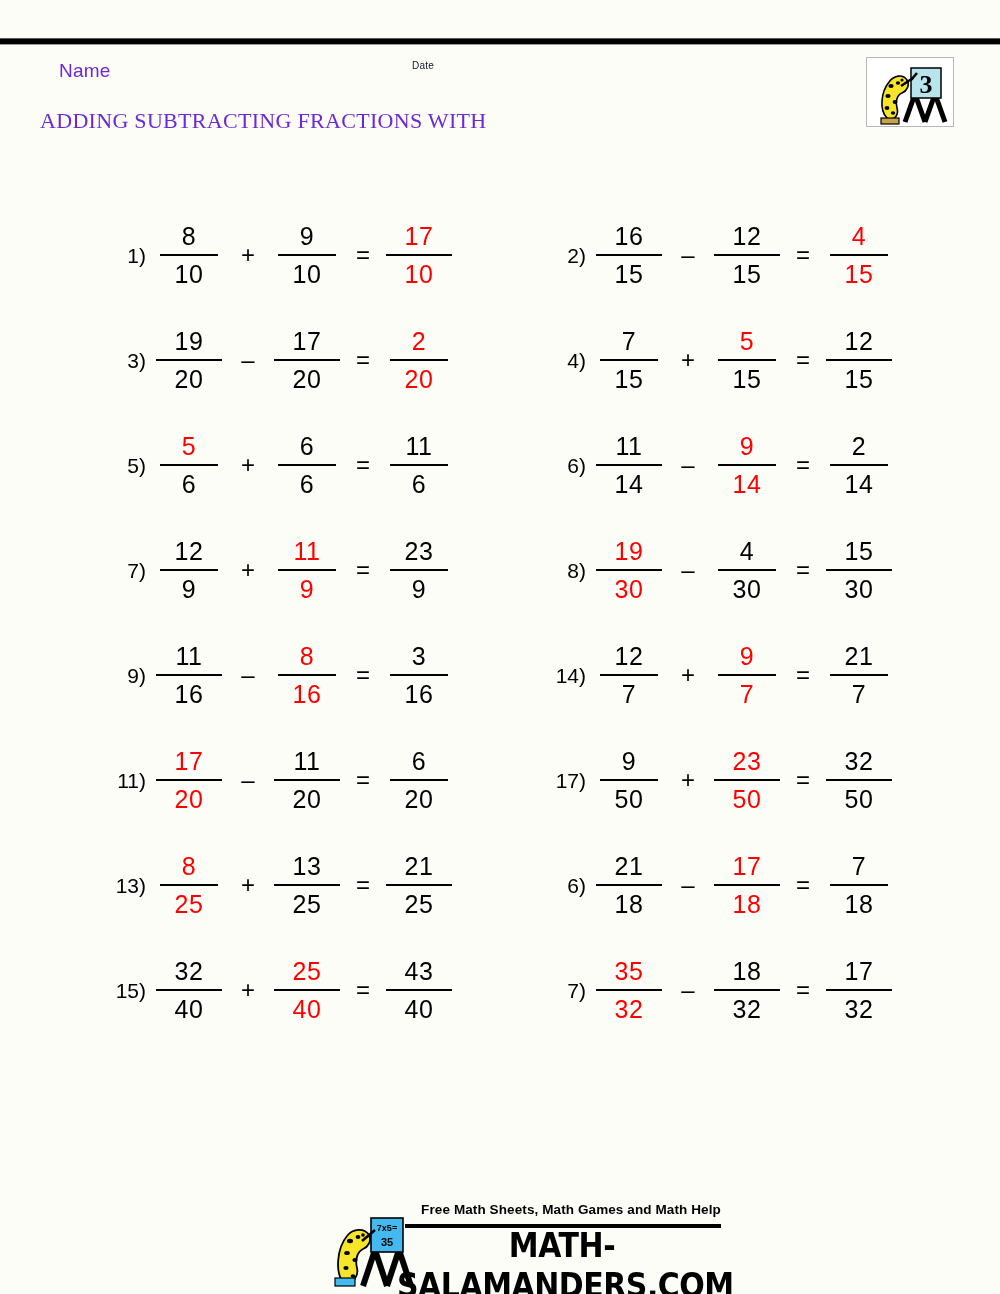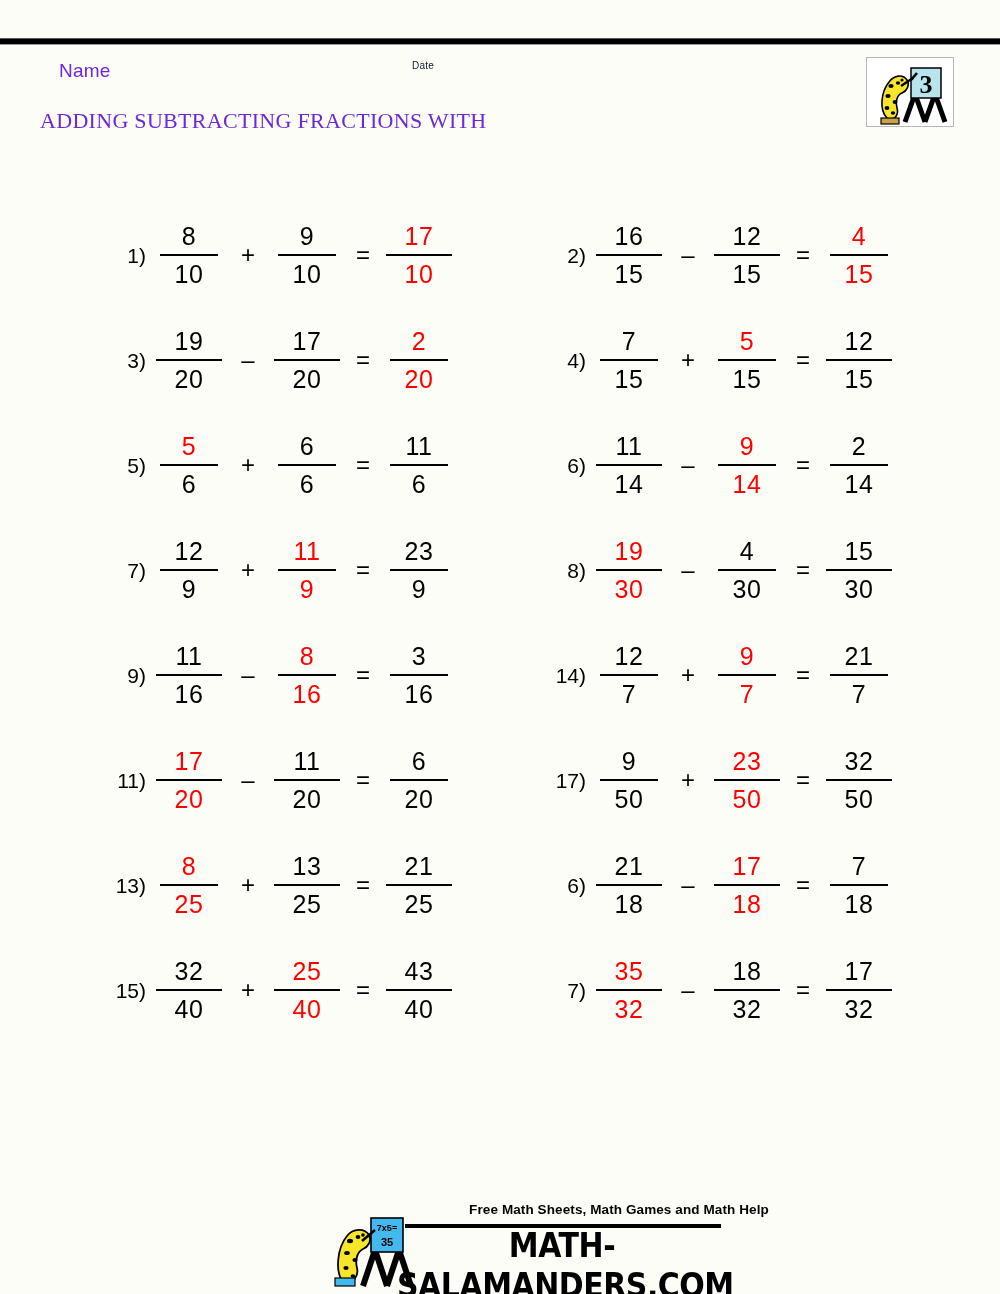--- a/index.html
+++ b/index.html
@@ -171,21 +171,20 @@
   .footer-tag {
     position: absolute;
     left: 96px;
     top: 6px;
     width: 300px;
     text-align: center;
     font-size: 13.5px;
     font-weight: bold;
     color: #000000;
     letter-spacing: 0.1px;
-    margin-left: 48px;
   }
   .footer-rule {
     position: absolute;
     left: 80px;
     top: 28px;
     width: 316px;
     height: 3px;
     background: #000000;
     border-bottom: 1px solid #000;
   }

